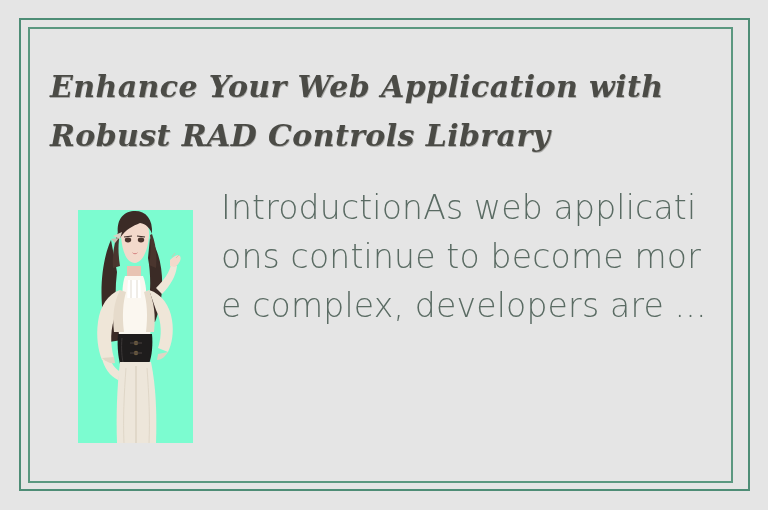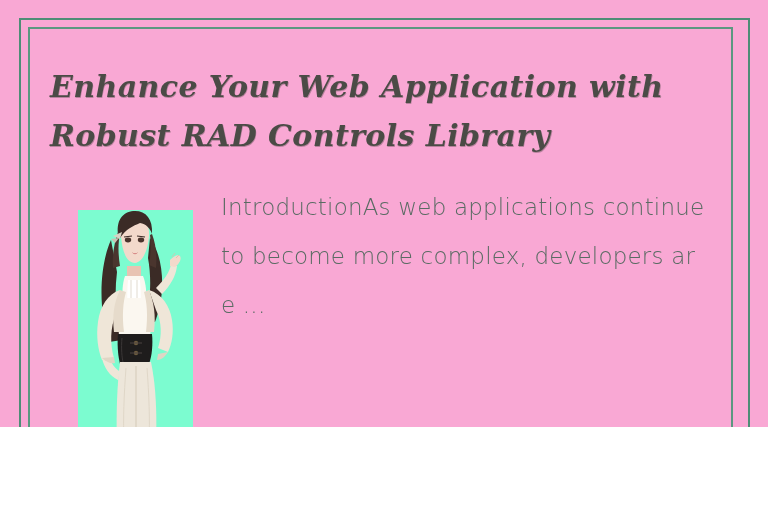--- a/index.html
+++ b/index.html
@@ -9,22 +9,22 @@
   body {
     width: 768px;
     height: 510px;
     overflow: hidden;
     font-family: "Liberation Sans", sans-serif;
   }
 
   #canvas {
     position: relative;
     width: 768px;
-    height: 427px;
-    background: #f9a8d4;
+    height: 510px;
+    background: #e5e5e5;
     overflow: hidden;
   }
 
   
   .frame-outer {
     position: absolute;
     left: 19px;
     top: 18px;
     width: 731px;
     height: 473px;
@@ -62,21 +62,21 @@
 
   
   .excerpt {
     position: absolute;
     left: 221px;
     top: 183px;
     width: 486px;
     color: #5A6B63;
     font-family: "DejaVu Sans", sans-serif;
     font-weight: 300;
-    font-size: 23px;
+    font-size: 33px;
     line-height: 49px;
     letter-spacing: 0.2px;
     word-break: break-all;
   }
 
   
   .figure-box {
     position: absolute;
     left: 78px;
     top: 210px;

